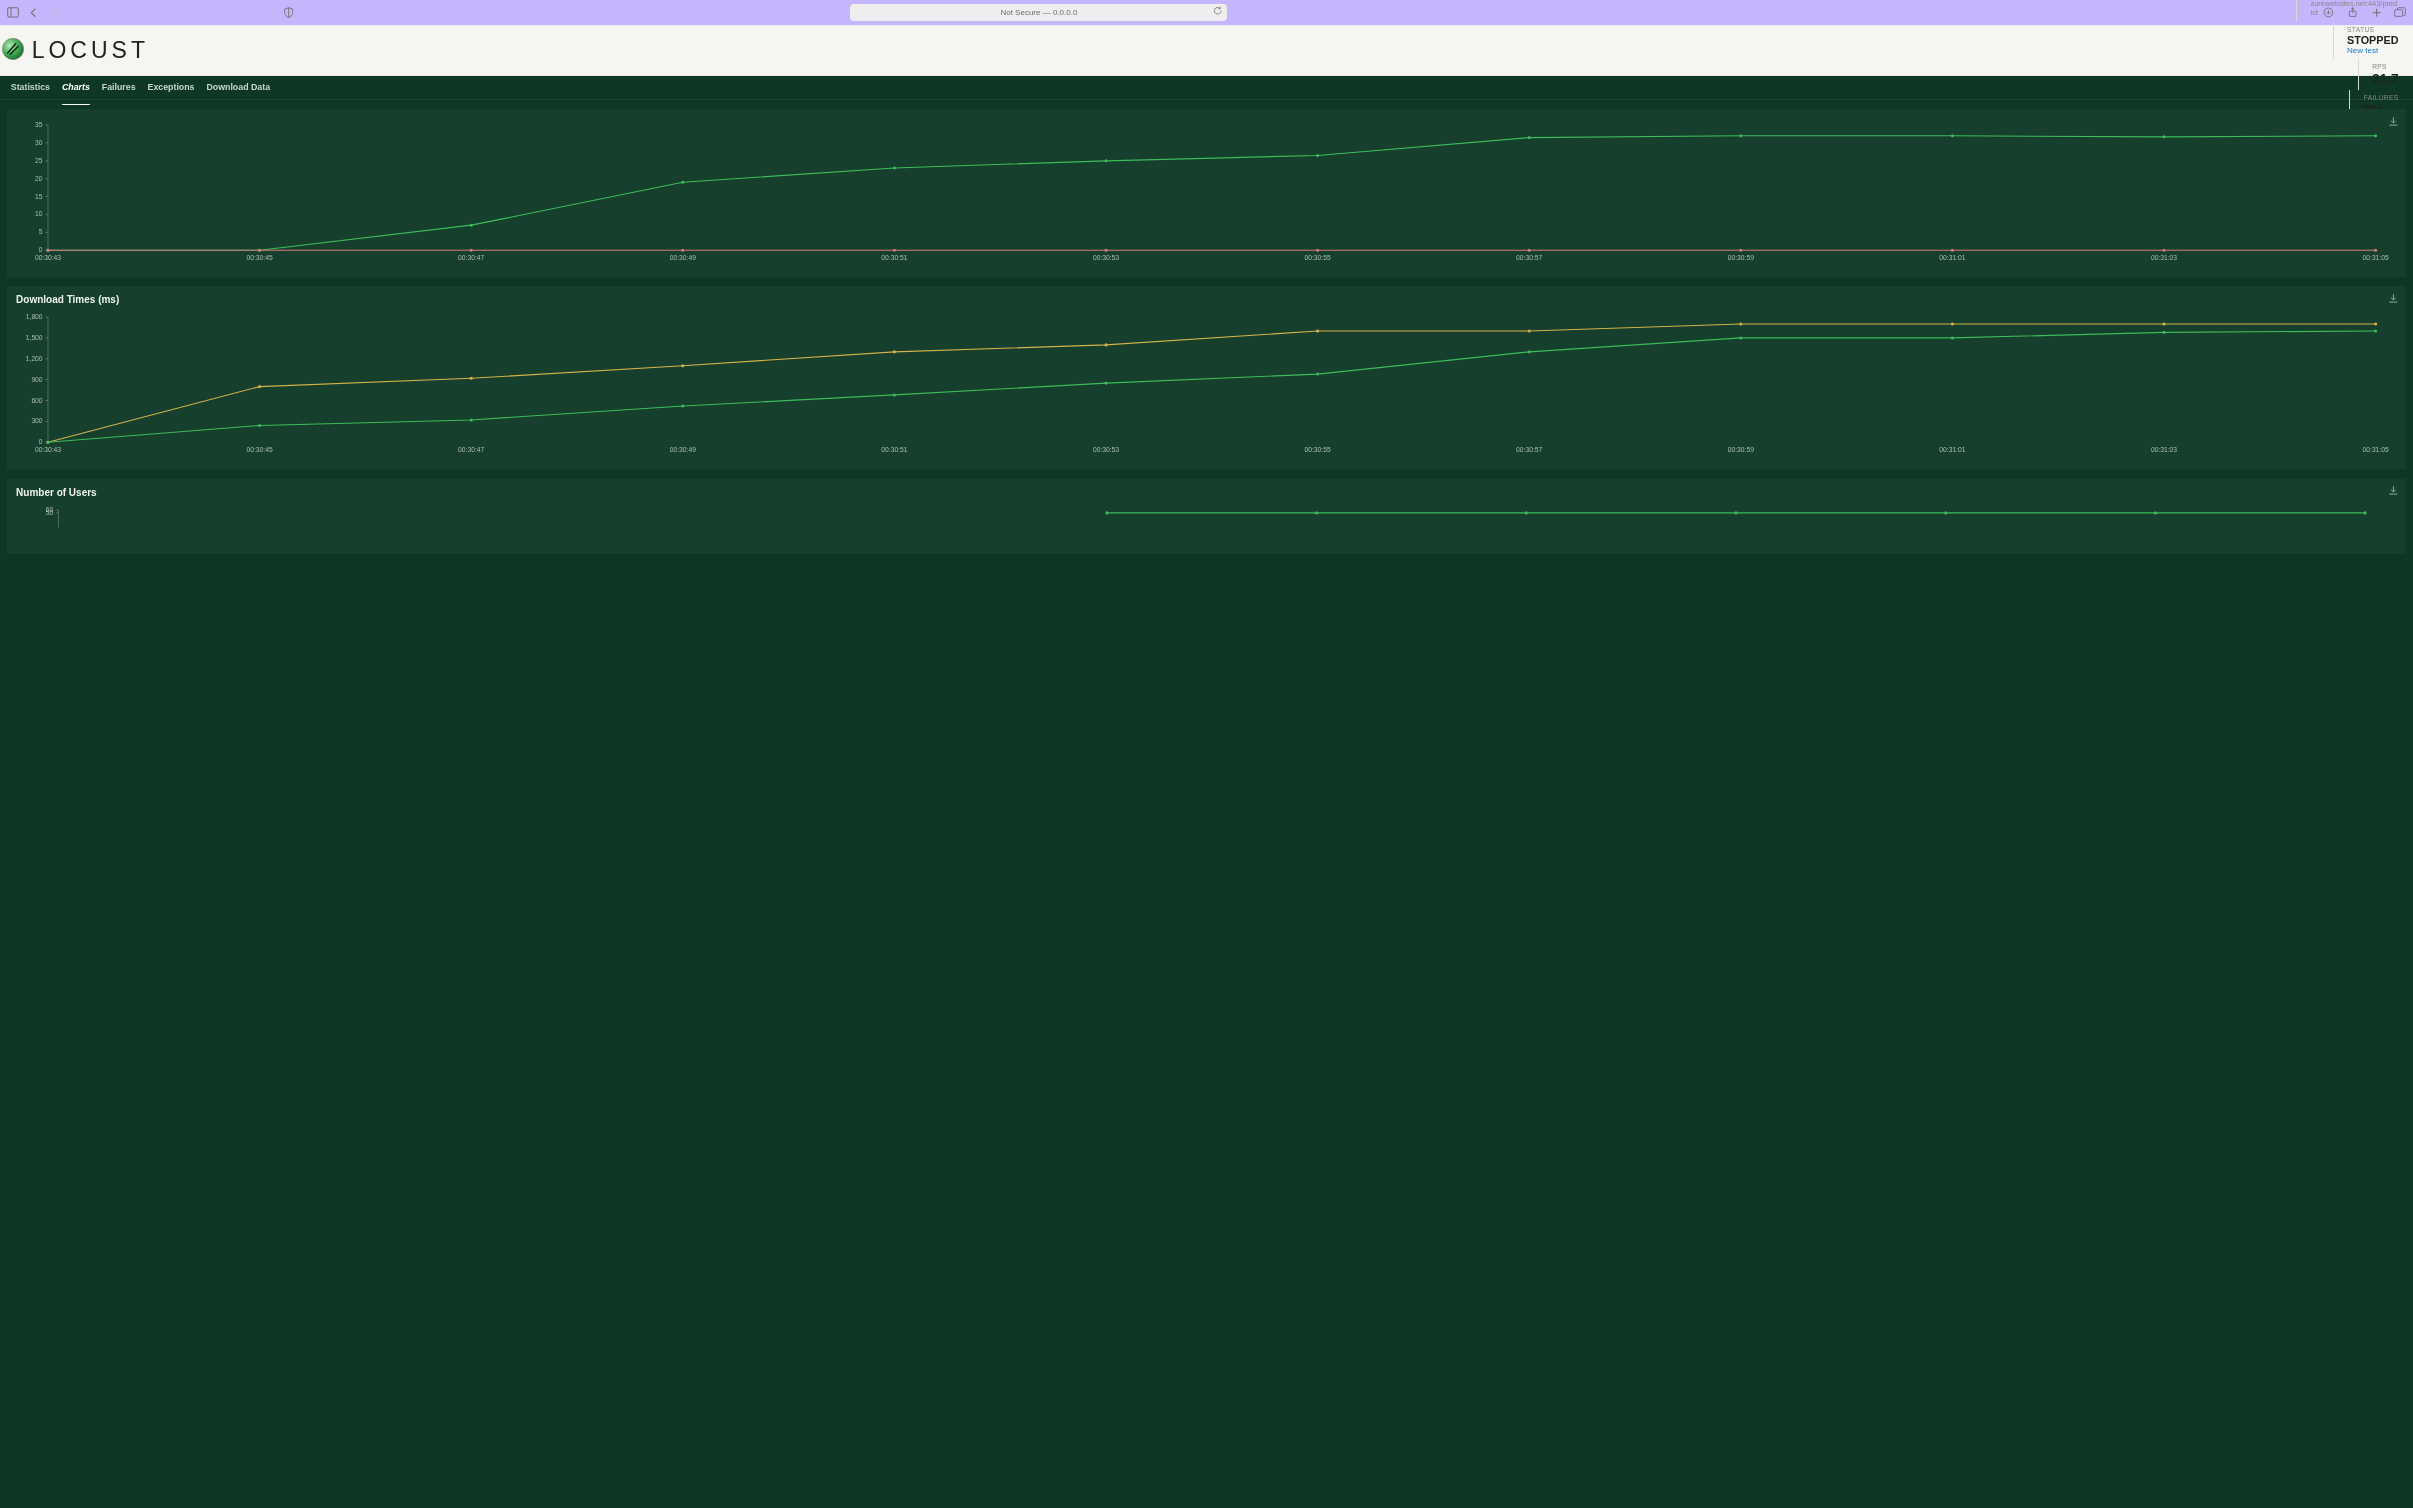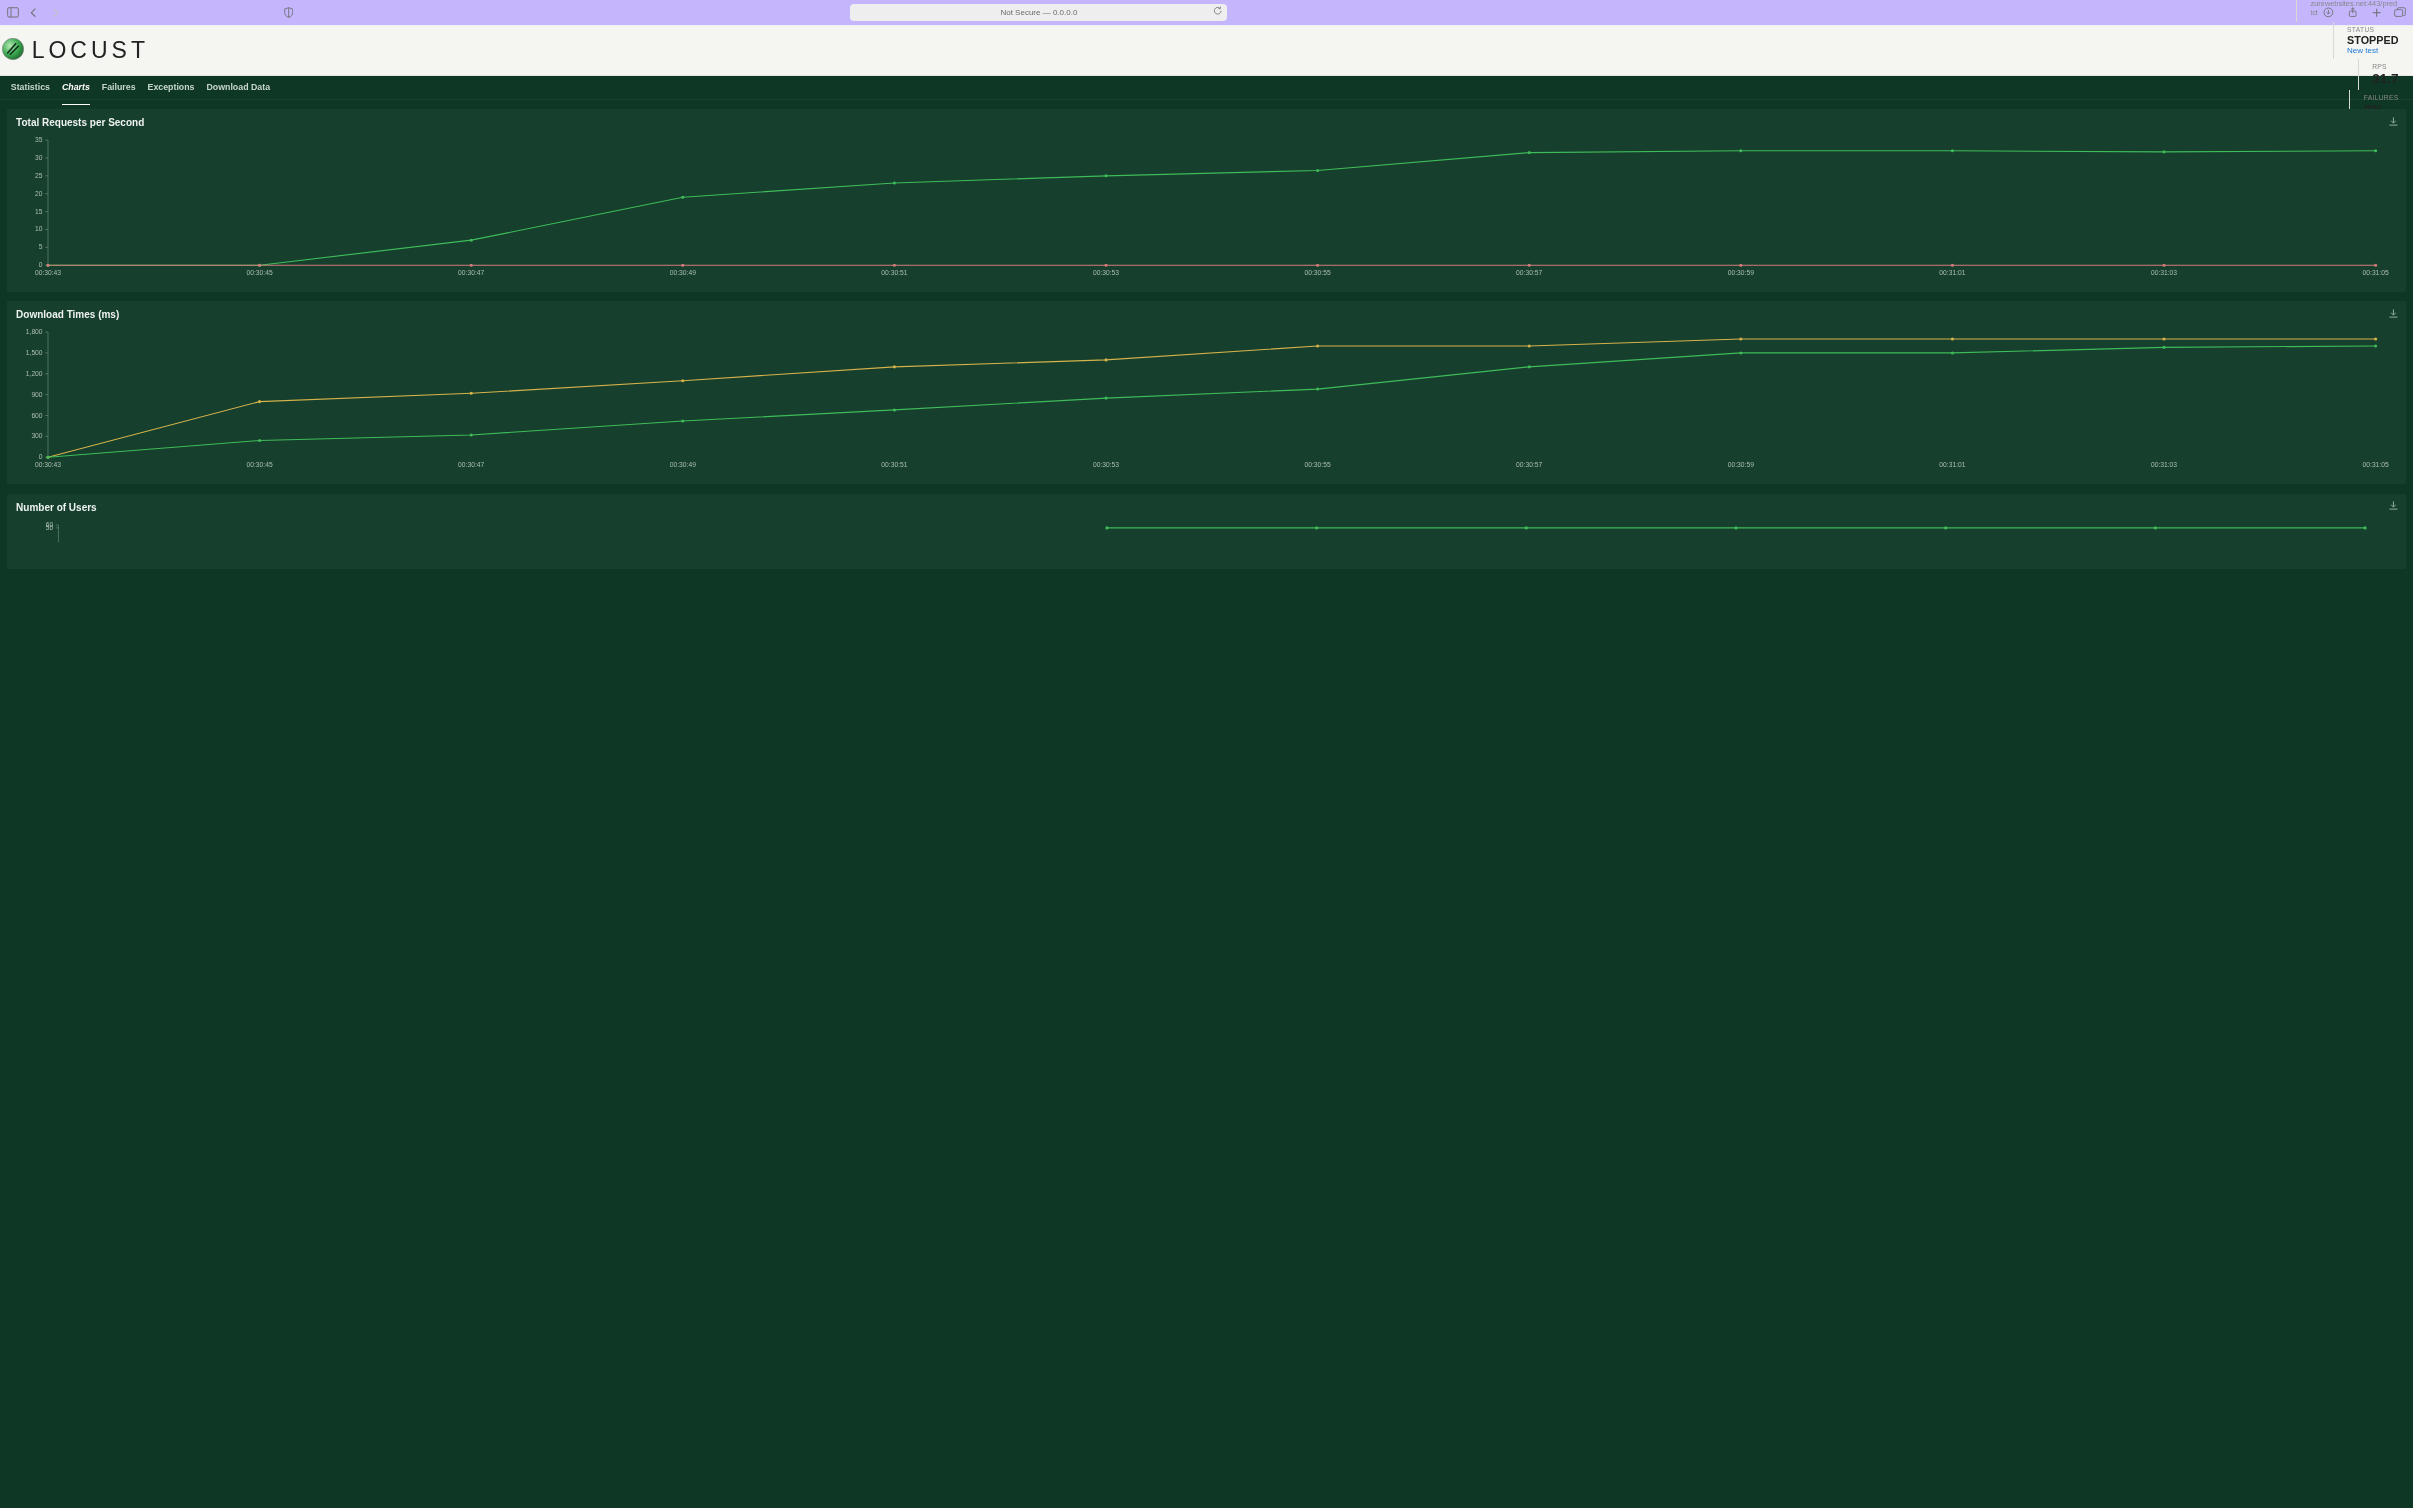--- a/index.html
+++ b/index.html
@@ -266,21 +266,20 @@
   <div class="panels">
 
     <div class="panel">
       <span class="dl-icon">
         <svg width="10.8" height="10.8" viewBox="0 0 16 16" fill="none" stroke="currentColor" stroke-width="1.4">
             <line x1="8" y1="2" x2="8" y2="10"></line>
             <polyline points="4.5,7 8,10.5 11.5,7"></polyline>
             <line x1="2" y1="13.5" x2="14" y2="13.5"></line>
           </svg>
       </span>
-      <h2>Total Requests per Second</h2>
       <div class="chart" style="height:148px">
           <svg viewBox="0 0 3536 220" width="100%" height="148" style="font-size:13px">
             <text x="38" y="201" text-anchor="end" fill="#aebfb5" font-size="10">0</text>
             <line x1="42" x2="46" y1="198" y2="198" class="axis-line"></line>
             <text x="38" y="174.42857142857144" text-anchor="end" fill="#aebfb5" font-size="10">5</text>
             <line x1="42" x2="46" y1="171.42857142857144" y2="171.42857142857144" class="axis-line"></line>
             <text x="38" y="147.85714285714286" text-anchor="end" fill="#aebfb5" font-size="10">10</text>
             <line x1="42" x2="46" y1="144.85714285714286" y2="144.85714285714286" class="axis-line"></line>
             <text x="38" y="121.28571428571428" text-anchor="end" fill="#aebfb5" font-size="10">15</text>
             <line x1="42" x2="46" y1="118.28571428571428" y2="118.28571428571428" class="axis-line"></line>

